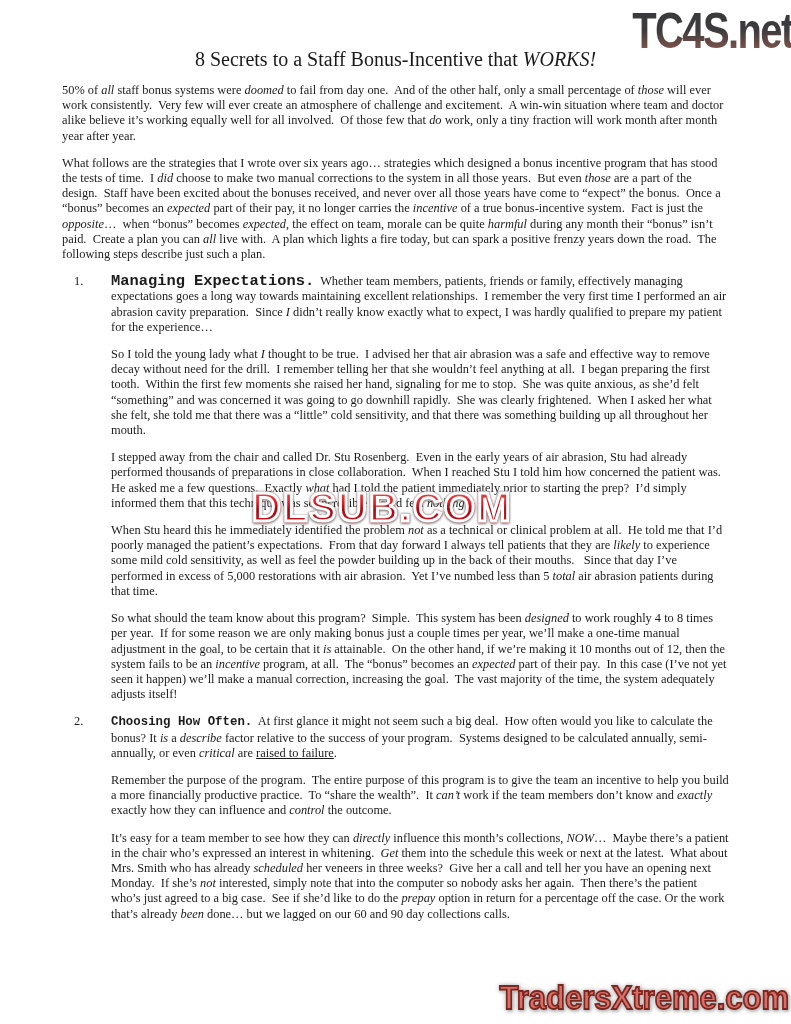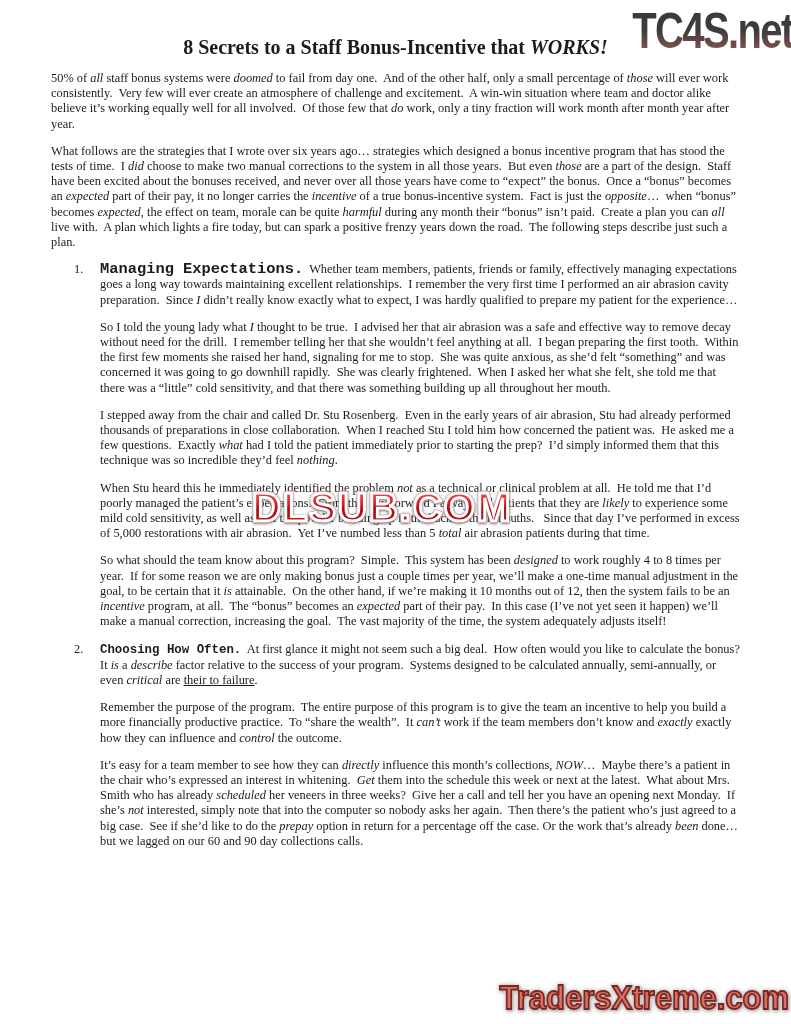--- a/index.html
+++ b/index.html
@@ -3,26 +3,26 @@
 <meta charset="utf-8">
 <style>
   html,body { margin:0; padding:0; background:#ffffff; }
   .page {
     position:relative; width:791px; height:1024px; margin:0 auto;
     background:#ffffff; overflow:hidden;
     font-family:"Liberation Serif", serif; color:#1b1b1b;
   }
   .content { padding:0 46px; }
   .title {
-    margin:36px 0 0; text-align:center;
-    font-size:20px; font-weight:bold; line-height:1.15;
+    margin:48px 0 0; text-align:center;
+    font-size:20px; font-weight:normal; line-height:1.15;
   }
   .byline { margin-top:5px; font-style:italic; font-size:14.5px; }
   p.body, .li-body p {
-    margin:12px 5px 0; font-size:12.4px; line-height:15.2px;
+    margin:12px 16px 0; font-size:12.4px; line-height:15.2px;
     white-space:pre-wrap; text-align:left;
   }
   ol.steps { list-style:none; margin:0; padding:0; }
   li.step { display:flex; margin-top:12px; }
   li.step .num {
     flex:none; width:21px; margin-left:28px;
     font-size:12.4px; line-height:15.2px;
   }
   li.step .li-body { flex:1; }
   li.step .li-body p:first-child { margin-top:0; }
@@ -77,21 +77,21 @@
           <p><span class="step-heading lg">Managing Expectations.</span><span>  Whether team members, patients, friends or family, effectively managing expectations goes a long way towards maintaining excellent relationships.  I remember the very first time I performed an air abrasion cavity preparation.  Since <i>I</i> didn’t really know exactly what to expect, I was hardly qualified to prepare my patient for the experience…</span></p>
           <p>So I told the young lady what <i>I</i> thought to be true.  I advised her that air abrasion was a safe and effective way to remove decay without need for the drill.  I remember telling her that she wouldn’t feel anything at all.  I began preparing the first tooth.  Within the first few moments she raised her hand, signaling for me to stop.  She was quite anxious, as she’d felt “something” and was concerned it was going to go downhill rapidly.  She was clearly frightened.  When I asked her what she felt, she told me that there was a “little” cold sensitivity, and that there was something building up all throughout her mouth.</p>
           <p>I stepped away from the chair and called Dr. Stu Rosenberg.  Even in the early years of air abrasion, Stu had already performed thousands of preparations in close collaboration.  When I reached Stu I told him how concerned the patient was.  He asked me a few questions.  Exactly <i>what</i> had I told the patient immediately prior to starting the prep?  I’d simply informed them that this technique was so incredible they’d feel <i>nothing</i>.</p>
           <p>When Stu heard this he immediately identified the problem <i>not</i> as a technical or clinical problem at all.  He told me that I’d poorly managed the patient’s expectations.  From that day forward I always tell patients that they are <i>likely</i> to experience some mild cold sensitivity, as well as feel the powder building up in the back of their mouths.   Since that day I’ve performed in excess of 5,000 restorations with air abrasion.  Yet I’ve numbed less than 5 <i>total</i> air abrasion patients during that time.</p>
           <p>So what should the team know about this program?  Simple.  This system has been <i>designed</i> to work roughly 4 to 8 times per year.  If for some reason we are only making bonus just a couple times per year, we’ll make a one-time manual adjustment in the goal, to be certain that it <i>is</i> attainable.  On the other hand, if we’re making it 10 months out of 12, then the system fails to be an <i>incentive</i> program, at all.  The “bonus” becomes an <i>expected</i> part of their pay.  In this case (I’ve not yet seen it happen) we’ll make a manual correction, increasing the goal.  The vast majority of the time, the system adequately adjusts itself!</p>
         </div>
       </li>
       <li class="step">
         <span class="num">2.</span>
         <div class="li-body">
-          <p><span class="step-heading">Choosing How Often.</span><span>  At first glance it might not seem such a big deal.  How often would you like to calculate the bonus? It <i>is</i> a <i>describe</i> factor relative to the success of your program.  Systems designed to be calculated annually, semi-annually, or even <i>critical</i> are <u>their to failure</u>.</span></p>
+          <p><span class="step-heading">Choosing How Often.</span><span>  At first glance it might not seem such a big deal.  How often would you like to calculate the bonus? It <i>is</i> a <i>describe</i> factor relative to the success of your program.  Systems designed to be calculated annually, semi-annually, or even <i>critical</i> are <u>raised to failure</u>.</span></p>
           <p>Remember the purpose of the program.  The entire purpose of this program is to give the team an incentive to help you build a more financially productive practice.  To “share the wealth”.  It <i>can’t</i> work if the team members don’t know and <i>exactly</i> exactly how they can influence and <i>control</i> the outcome.</p>
           <p>It’s easy for a team member to see how they can <i>directly</i> influence this month’s collections, <i>NOW</i>…  Maybe there’s a patient in the chair who’s expressed an interest in whitening.  <i>Get</i> them into the schedule this week or next at the latest.  What about Mrs. Smith who has already <i>scheduled</i> her veneers in three weeks?  Give her a call and tell her you have an opening next Monday.  If she’s <i>not</i> interested, simply note that into the computer so nobody asks her again.  Then there’s the patient who’s just agreed to a big case.  See if she’d like to do the <i>prepay</i> option in return for a percentage off the case. Or the work that’s already <i>been</i> done… but we lagged on our 60 and 90 day collections calls.</p>
         </div>
       </li>
     </ol>
   </div>
 
   <div class="wm wm-mid">DLSUB.COM</div>
   <div class="wm wm-bottom">TradersXtreme.com</div>
 

